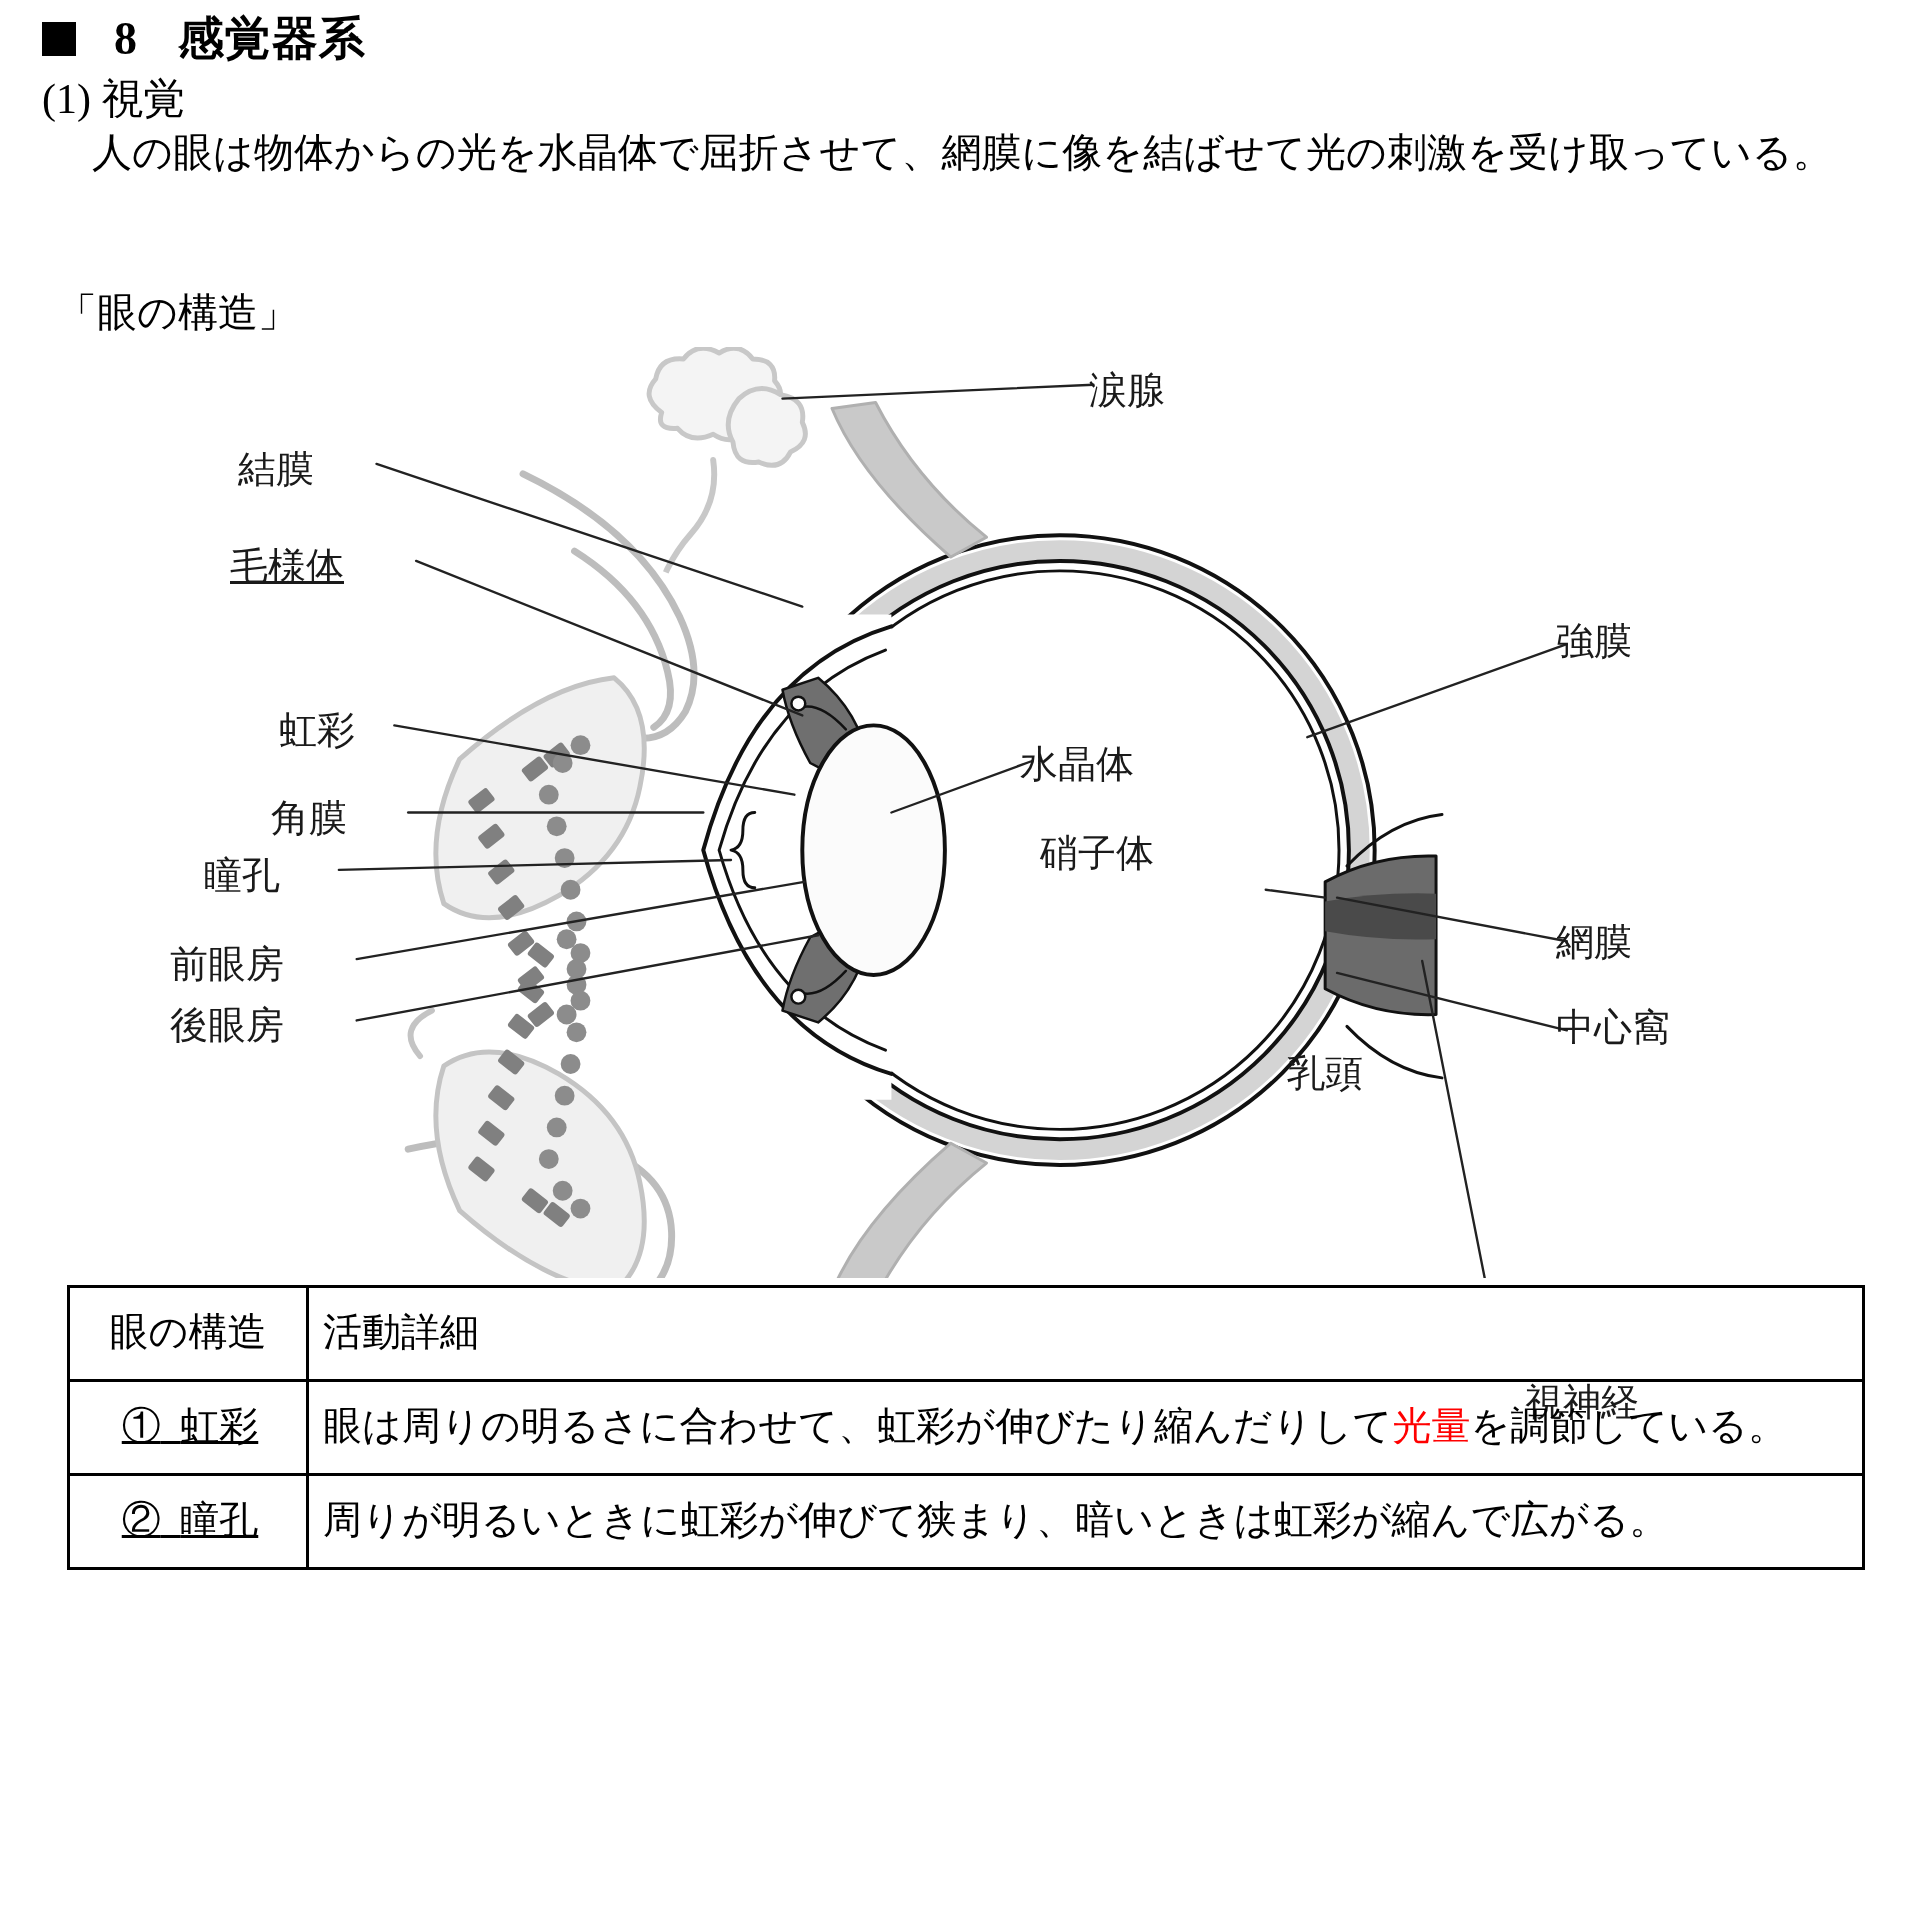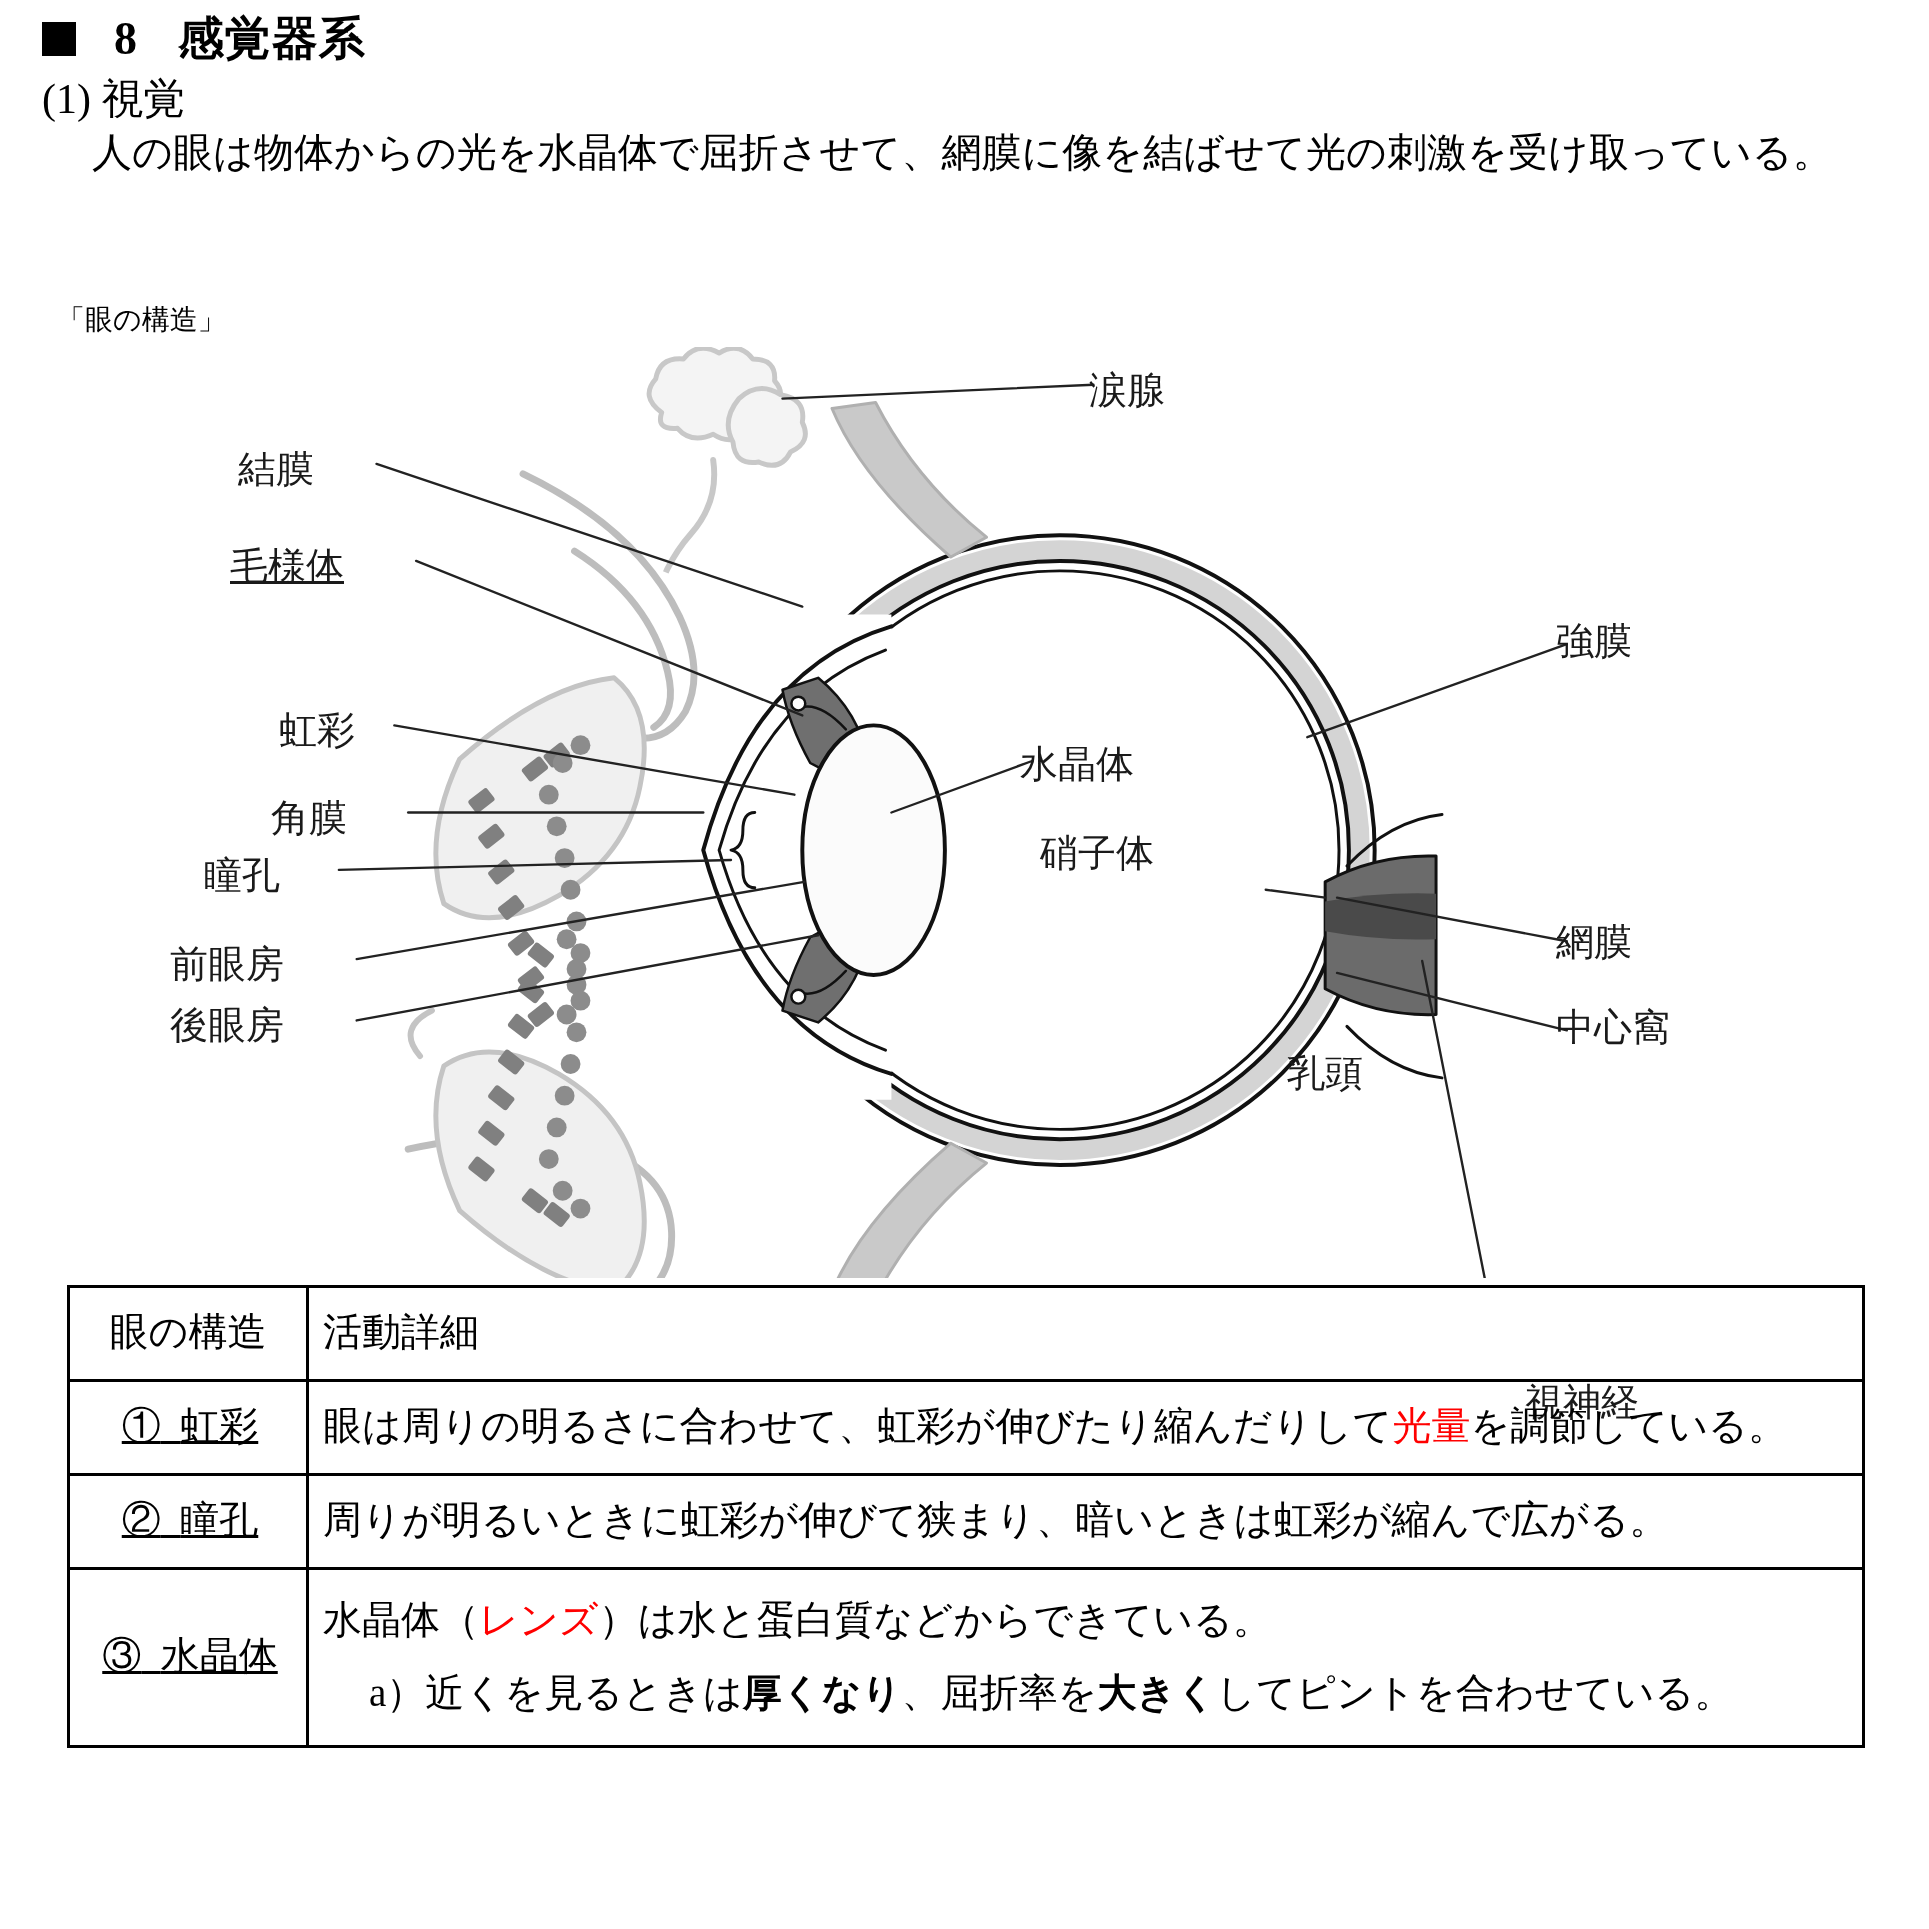--- a/index.html
+++ b/index.html
@@ -53,23 +53,22 @@
     font-size: 40px;
     line-height: 1.42;
   }
   .para .l1 { display: block; text-indent: 46px; }
   .para .l2 { display: block; text-indent: 22px; }
 
   .fig-caption {
     position: absolute;
     left: 57px;
     top: 285px;
-    font-size: 28px;
-    white-space: nowrap;
-    margin-top: 16px;
+    font-size: 40px;
+    white-space: nowrap;
   }
 
   
   .figure {
     position: absolute;
     left: 0;
     top: 347px;
     width: 1930px;
     height: 931px;
     padding-left: 20px;
@@ -335,28 +334,16 @@
       <tr class="row-b">
         <td class="c-name name-cell">
           <span>②</span>&nbsp;
           <span>瞳孔</span>
         </td>
         <td class="c-detail">
           <span>周りが明るいときに虹彩が伸びて狭まり、暗いときは虹彩が縮んで広がる。</span>
         </td>
       </tr>
 
-      <tr class="row-tall">
-        <td class="c-name name-cell">
-          <span>③</span>&nbsp;
-          <span>水晶体</span>
-        </td>
-        <td class="c-detail">
-          <span>水晶体（</span><span class="hl">レンズ</span><span>）は水と蛋白質などからできている。</span>
-          <span class="sub-line">
-            <span>a）近くを見るときは</span><span class="bd">厚くなり</span><span>、屈折率を</span><span class="bd">大きく</span><span>してピントを合わせている。</span>
-          </span>
-        </td>
-      </tr>
     </tbody>
   </table>
 </div>
 
 
 </body></html>

